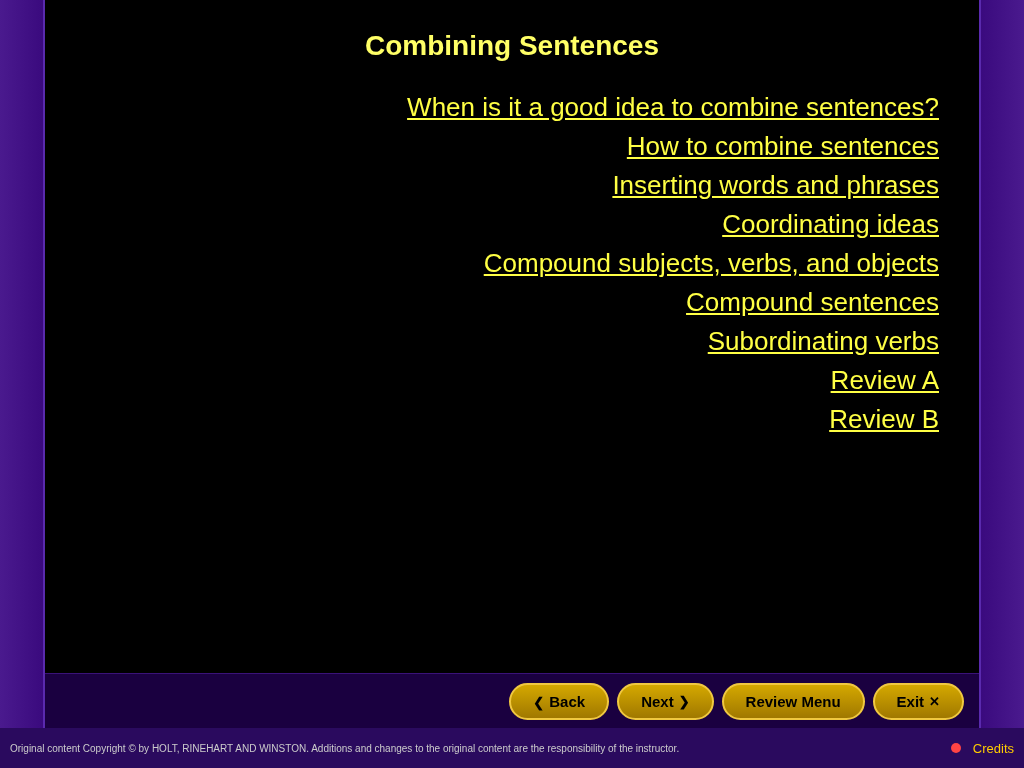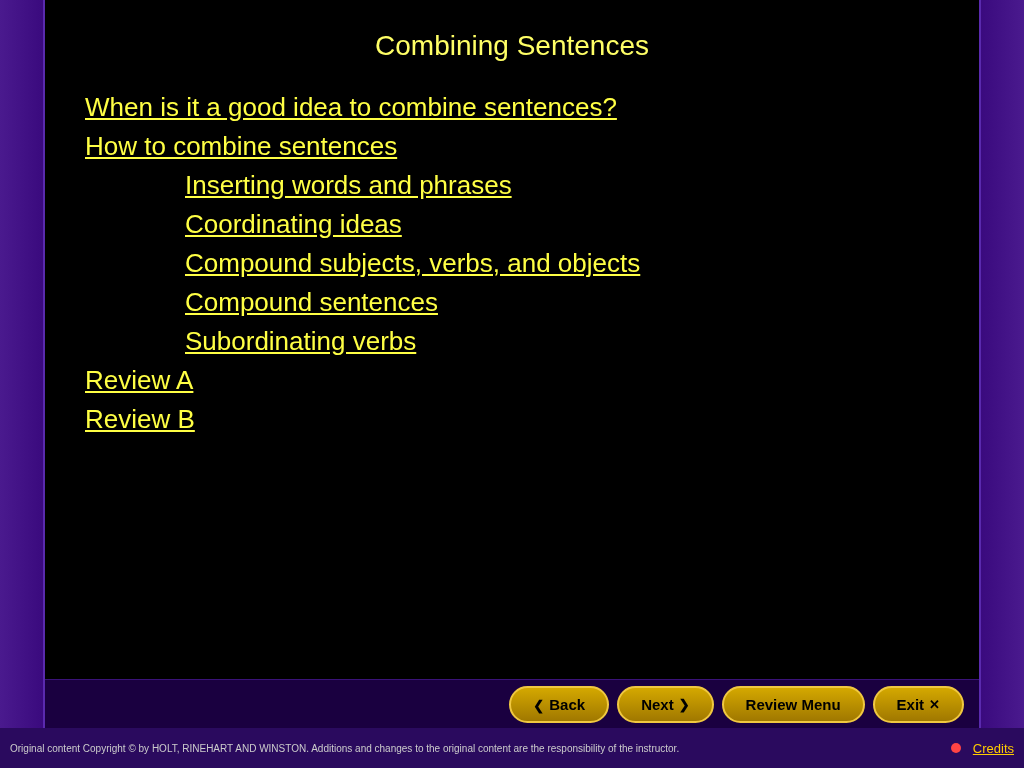--- a/index.html
+++ b/index.html
@@ -66,29 +66,30 @@
       left: 45px;
       right: 45px;
       bottom: 40px;
       background: #000000;
       padding: 20px 40px 30px 40px;
     }
 
     .page-title {
       color: #ffff66;
       font-size: 28px;
-      font-weight: normal;
+      font-weight: bold;
       text-align: center;
       margin-bottom: 30px;
       margin-top: 10px;
     }
 
     .menu-list {
       list-style: none;
       padding: 0;
+      text-align: right;
     }
 
     .menu-item {
       margin-bottom: 8px;
     }
 
     .menu-link {
       color: #ffff44;
       font-size: 26px;
       text-decoration: underline;
@@ -117,42 +118,41 @@
 
     .footer-copyright {
       color: #cccccc;
       font-size: 10px;
       flex: 1;
     }
 
     .footer-credits {
       color: #ffcc00;
       font-size: 13px;
-      text-decoration: underline;
       cursor: pointer;
       display: flex;
       align-items: center;
       gap: 12px;
     }
 
     .credits-dot {
       width: 10px;
       height: 10px;
       background: #ff4444;
       border-radius: 50%;
       display: inline-block;
     }
 
     
     .nav-bar {
       position: absolute;
       bottom: 40px;
       left: 45px;
       right: 45px;
-      height: 49px;
+      height: 55px;
       background: #1a0040;
       display: flex;
       align-items: center;
       justify-content: flex-end;
       gap: 8px;
       padding: 4px 15px;
       border-top: 1px solid #3a1278;
     }
 
     .nav-button {

